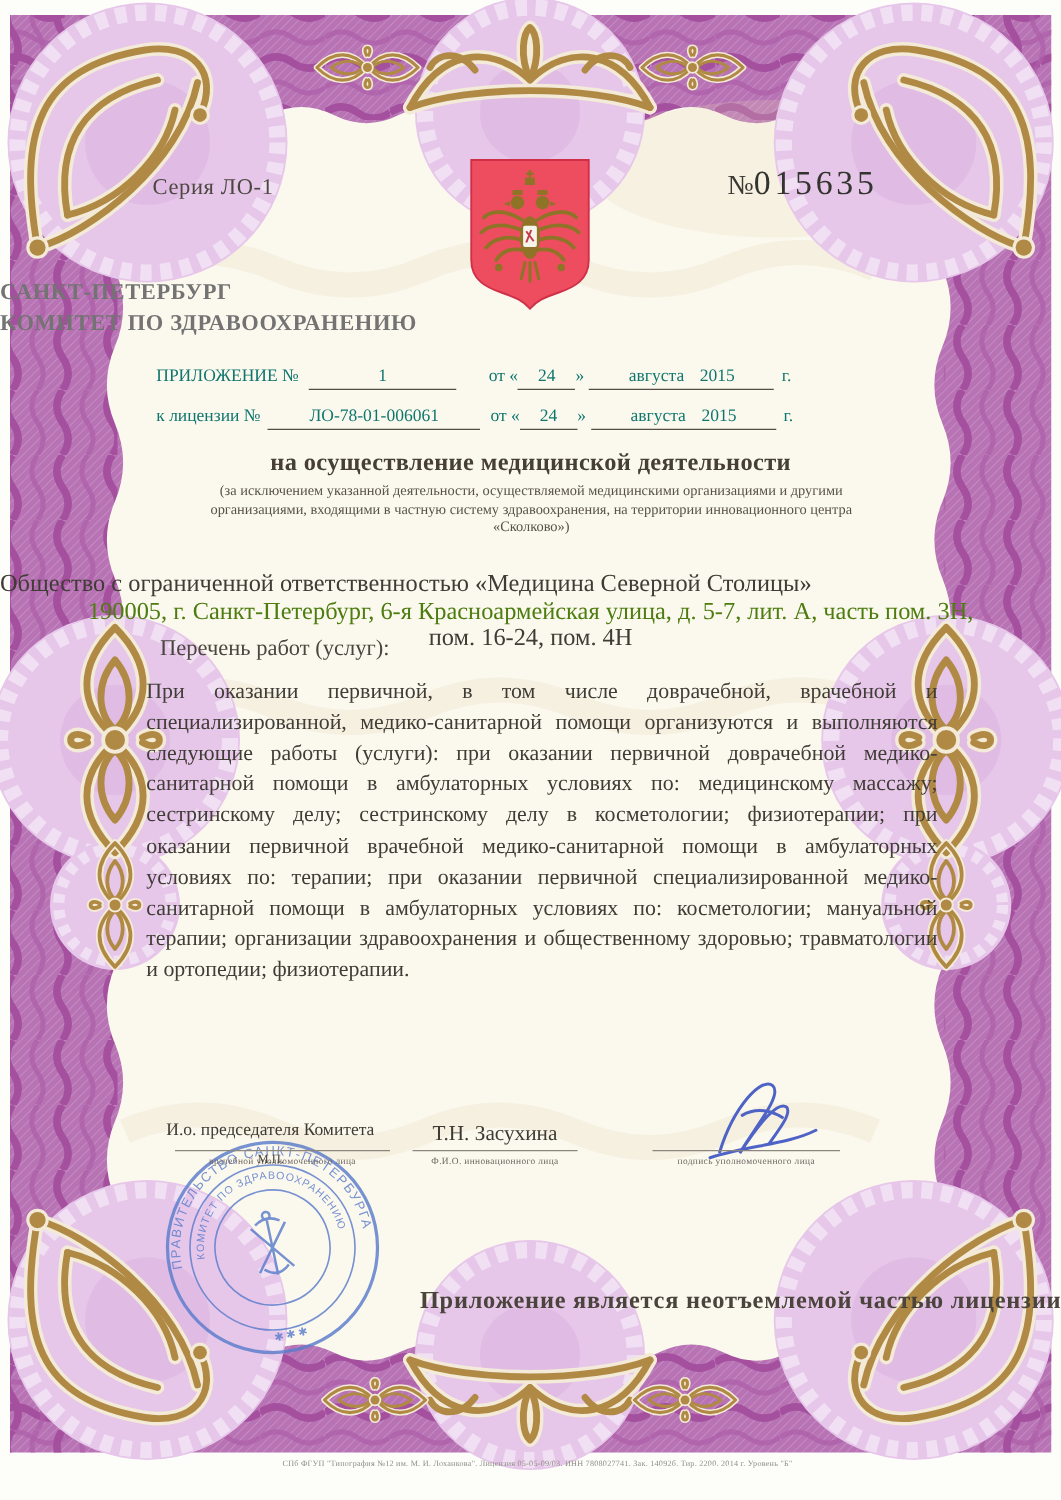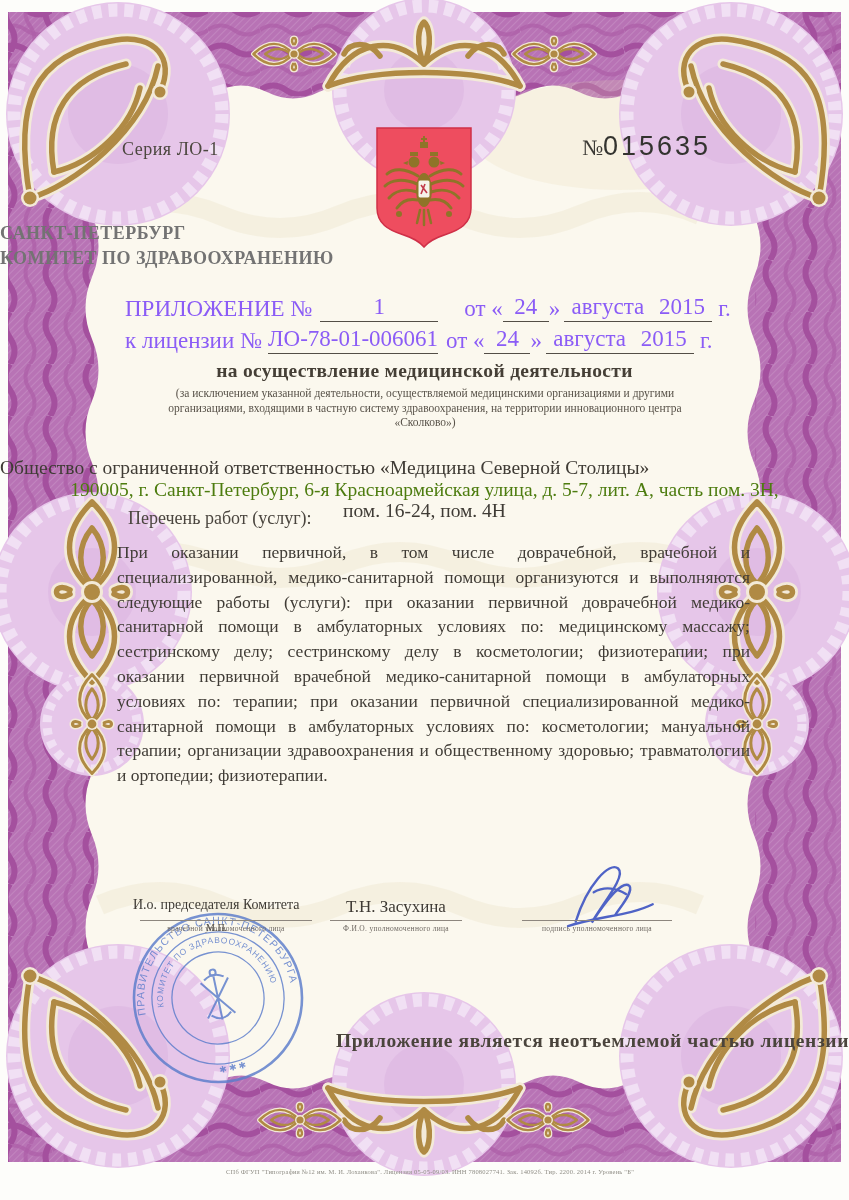--- a/index.html
+++ b/index.html
@@ -9,24 +9,24 @@
   .abs{position:absolute;z-index:3;}
   
   .gc{fill:none;stroke:#f3ead8;stroke-width:11;stroke-linecap:round;stroke-linejoin:round}
   .gl{fill:none;stroke:#b08a44;stroke-width:5.5;stroke-linecap:round;stroke-linejoin:round}
   .gf{fill:#b08a44}
   .gcf{fill:#f3ead8}
   
   .ser{left:122px;top:139px;font-size:18px;letter-spacing:.5px;color:#4c473f}
   .docnum{left:582px;top:131px;white-space:nowrap}
   .docnum .ns{font-size:22px;color:#3c3a35}
-  .docnum .nd{font-family:Liberation Sans, sans-serif;font-size:27px;letter-spacing:3px;color:#33332f}
+  .docnum .nd{font-family:Liberation Serif, serif;font-size:27px;letter-spacing:3px;color:#33332f}
   .auth{left:0;right:0;top:221px;text-align:left;font-weight:700;font-size:18px;
         letter-spacing:.5px;color:#737373;line-height:25px}
-  .num-row{display:flex;align-items:flex-end;font-size:23px;color:#8b5cf6;white-space:nowrap}
+  .num-row{display:flex;align-items:flex-start;font-size:14px;color:#0f766e;white-space:nowrap}
   .row1{left:125px;top:294px}
   .row2{left:125px;top:326px}
   .uval{display:inline-block;border-bottom:1.2px solid #534e46;text-align:center;padding-bottom:1px}
   .v1{width:118px;margin-left:8px;margin-right:26px}
   .v2{width:170px;margin-left:6px;margin-right:8px}
   .day{width:46px}
   .mon{width:148px;word-spacing:9px;margin-left:4px}
   .ymark{margin-left:6px}
   .title{left:0;right:0;top:360px;text-align:center;font-weight:700;font-size:19.5px;color:#453f36;letter-spacing:.3px}
   .note{left:142px;width:566px;top:386px;text-align:center;font-size:11.5px;line-height:14.5px;color:#585249}
@@ -295,20 +295,20 @@
 
   <div class="abs workslbl">Перечень работ (услуг):</div>
   <div class="abs para">При оказании первичной, в том числе доврачебной, врачебной и специализированной, медико-санитарной помощи организуются и выполняются следующие работы (услуги): при оказании первичной доврачебной медико-санитарной помощи в амбулаторных условиях по: медицинскому массажу; сестринскому делу; сестринскому делу в косметологии; физиотерапии; при оказании первичной врачебной медико-санитарной помощи в амбулаторных условиях по: терапии; при оказании первичной специализированной медико-санитарной помощи в амбулаторных условиях по: косметологии; мануальной терапии; организации здравоохранения и общественному здоровью; травматологии и ортопедии; физиотерапии.</div>
 
   <div class="abs sigpos">И.о. председателя Комитета</div>
   <div class="abs signame">Т.Н. Засухина</div>
   <div class="line lpos"></div>
   <div class="line lname"></div>
   <div class="line lsign"></div>
   <div class="cap cpos">врачебной уполномоченного лица</div>
-  <div class="cap cname">Ф.И.О. уполномоченного лица</div>
+  <div class="cap cname">Ф.И.О. инновационного лица</div>
   <div class="cap csign">подпись уполномоченного лица</div>
   <div class="abs mp">М.П.</div>
 
   <div class="abs footbold">Приложение является неотъемлемой частью лицензии</div>
   <div class="abs fineprint">СПб ФГУП "Типография №12 им. М. И. Лоханкова". Лицензия 05-05-09/03. ИНН 7808027741. Зак. 14092б. Тир. 2200. 2014 г. Уровень "Б"</div>
 
 </div>
 
 </body></html>

